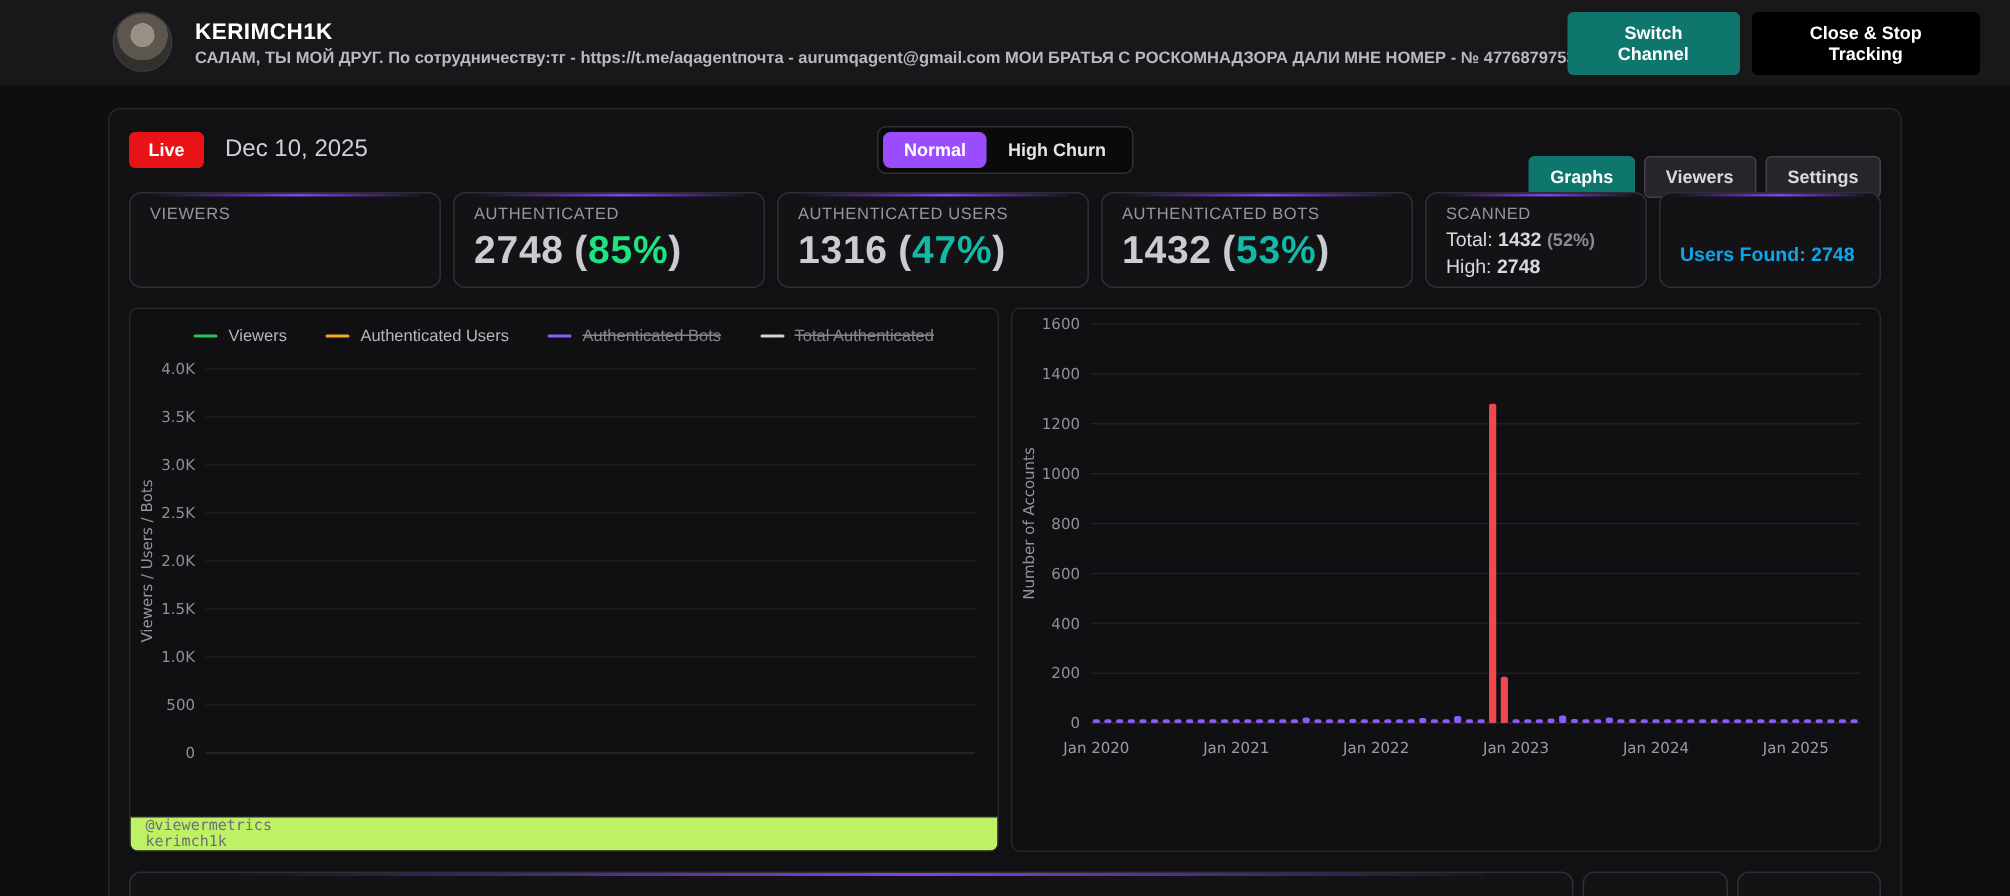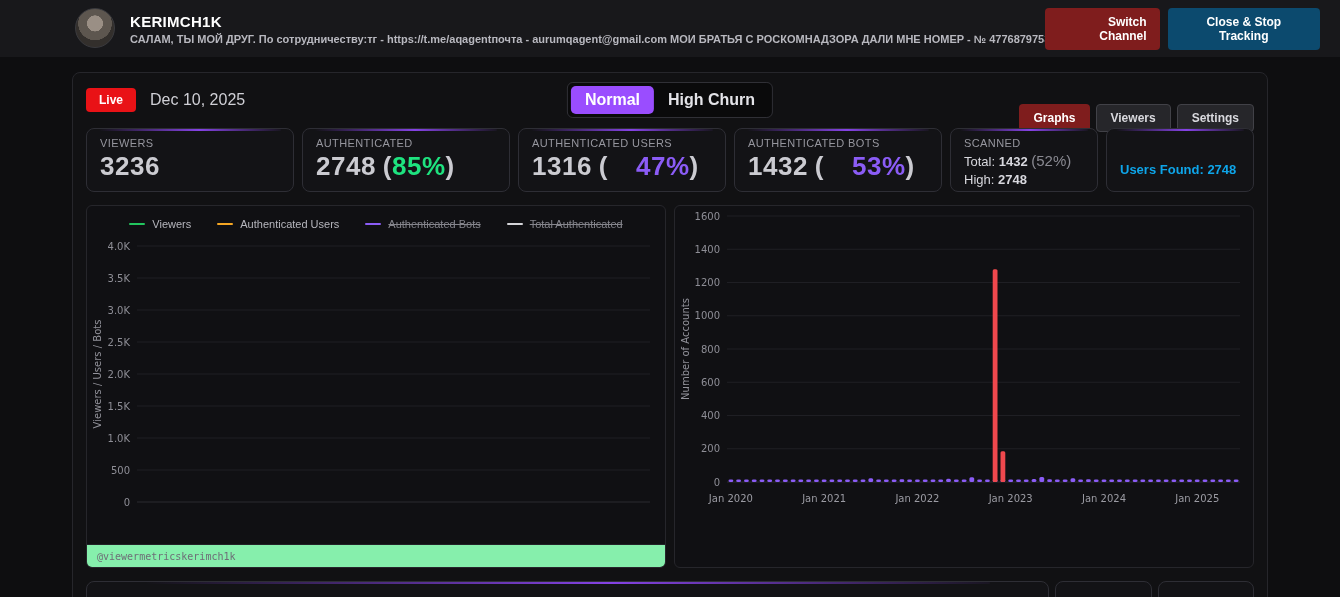--- a/index.html
+++ b/index.html
@@ -11,75 +11,75 @@
     display:flex; align-items:center; padding:0 20px 0 75px; }
   .avatar { position:absolute; left:75px; top:8px; width:40px; height:40px; border-radius:50%;
     background:radial-gradient(circle at 50% 38%, #9a8f85 0 26%, #5d564f 27% 55%, #332f2c 56%);
     border:1px solid #3a3a3e; }
   .channel-info { margin-left:55px; min-width:0; }
   .channel-name { color:#ffffff; font-weight:800; font-size:15px; letter-spacing:.3px; }
   .channel-desc { color:#b8b8bf; font-size:11px; font-weight:600; margin-top:3px; white-space:nowrap; }
   .topbar-actions { margin-left:auto; display:flex; gap:8px; }
   .btn { border:none; cursor:pointer; border-radius:4px; font-weight:700; font-size:12px;
     padding:7px 13px; color:#fff; font-family:inherit; }
-  .btn.purple { background:#7f1d1d;text-align:right; }
-  .btn.gray { background:#0c4a6e; }
+  .btn.purple { background:#0f766e; }
+  .btn.gray { background:#000000; }
   .btn.darkline { background:#26262a; border:1px solid #414147; color:#d9d9de; font-weight:600; }
 
   
   .panel { position:absolute; left:72px; top:72px; width:1196px; height:560px;
     background:#111113; border:1px solid #26262b; border-radius:8px; padding:12px 13px; }
 
   .controls-row { position:relative; height:30px; margin-bottom:13px; display:flex; align-items:center; }
   .live-badge { background:#e91216; color:#fff; font-weight:700; font-size:12px;
     border-radius:4px; padding:5px 13px; display:inline-block; }
   .date { color:#cfcfd5; font-size:16px; margin-left:14px; }
   .mode-toggle { position:absolute; left:50%; transform:translateX(-50%); display:flex; align-items:center;
     background:#0a0a0b; border:1px solid #303036; border-radius:6px; padding:3px; }
-  .toggle-opt { background:transparent; border:none; color:#e3e3e8; font-size:16px; font-weight:600;
+  .toggle-opt { background:transparent; border:none; color:#e3e3e8; font-size:12px; font-weight:600;
     padding:5px 14px; border-radius:5px; cursor:pointer; font-family:inherit; }
   .toggle-opt.active { background:#9a4dff; color:#fff; }
   .view-buttons { margin-left:auto; display:flex; gap:6px; }
   .view-buttons .btn { padding:6px 14px;margin-top:36px; }
 
   
   .stats-row { display:flex; gap:8px; height:64px; }
   .card { position:relative; background:#131316; border:1px solid #2e2e35; border-radius:8px;
     padding:8px 13px; overflow:hidden; }
   .card.glow::before { content:""; position:absolute; top:0; left:6%; right:6%; height:2px; border-radius:2px;
     background:linear-gradient(90deg, rgba(139,69,240,0), rgba(139,69,240,.95) 55%, rgba(139,69,240,.05)); }
   .card.big { flex:1.5; }
   .card.small { flex:1; }
   .card-label { color:#96969e; font-size:11px; letter-spacing:.4px; }
   .card-value-row { margin-top:4px; font-size:26px; font-weight:800; color:#cbcbd1; letter-spacing:.5px;
     line-height:1; display:flex; align-items:baseline; gap:7px; }
   .pv { display:flex; align-items:baseline; }
   .pct-green { color:#1ee37f; }
-  .pct-red { color:#8b5cf6;margin-left:28px; }
+  .pct-red { color:#14b8a6; }
   .scan-line { color:#d8d8de; font-size:13px; margin-top:3px; }
   .scan-line b { font-weight:700; }
-  .scan-pct { color:#8a8a92; font-size:15px; }
+  .scan-pct { color:#8a8a92; font-size:12px;font-weight:bold; }
   .ov-line { color:#0ea5e9; font-size:13px; font-weight:700; line-height:1.45;margin-top:24px; }
 
   
   .charts-row { display:flex; gap:8px; margin-top:13px; height:363px; }
   .chart-panel { flex:1; background:#101013; border:1px solid #26262b; border-radius:6px;
     display:flex; flex-direction:column; overflow:hidden; }
   .legend { height:30px; display:flex; align-items:center; justify-content:center; gap:26px; padding-top:6px; }
   .legend-item { display:flex; align-items:center; gap:7px; color:#b6b6bd; font-size:11px; cursor:pointer; }
   .legend-item.off { color:#85858c; text-decoration:line-through; }
   .sw-line { width:16px; height:2px; border-radius:1px; display:inline-block; }
   .sw-box { width:10px; height:10px; border-radius:2px; display:inline-block; }
   .plot { flex:1; position:relative; }
   .plot svg { position:absolute; inset:0; }
   svg text.tick { font:10px "DejaVu Sans",sans-serif; fill:#8e8e96; }
   svg text.xtick { font:10px "DejaVu Sans",sans-serif; fill:#9b9ba3; }
   svg text.axis-title { font:10px "DejaVu Sans",sans-serif; fill:#93939b; }
-  .chart-footer { height:23px; border-top:1px solid #222227; background:#86efac;
-    display:flex; align-items:center; padding:0 10px; color:#6e6e77; font:10px "DejaVu Sans Mono",monospace; }
+  .chart-footer { height:23px; border-top:1px solid #222227; background:#bef264;
+    display:flex; align-items:flex-start; padding:0 10px; color:#6e6e77; font:10px "DejaVu Sans Mono",monospace;flex-direction:column; }
   .chart-footer .c { flex:1; text-align:center; }
   .chart-footer .r { text-align:right; }
 
   
   .bottom-row { display:flex; gap:6px; margin-top:13px; height:40px; }
   .stub-wide { flex:0 0 963px; }
   .stub-s1 { flex:0 0 97px; }
   .stub-s2 { flex:1; }
 </style>
 </head>
@@ -109,23 +109,20 @@
     <div class="view-buttons">
       <button class="btn purple">Graphs</button>
       <button class="btn darkline">Viewers</button>
       <button class="btn darkline">Settings</button>
     </div>
   </div>
 
   <div class="stats-row">
     <div class="card big glow">
       <div class="card-label">VIEWERS</div>
-      <div class="card-value-row">
-          <span>3236</span>
-        </div>
     </div>
     <div class="card big glow">
       <div class="card-label">AUTHENTICATED</div>
       <div class="card-value-row">
         <span>2748</span>
         <span class="pv">
             <span>(</span>
             <span class="pct-green">85%</span>
             <span>)</span>
           </span>

